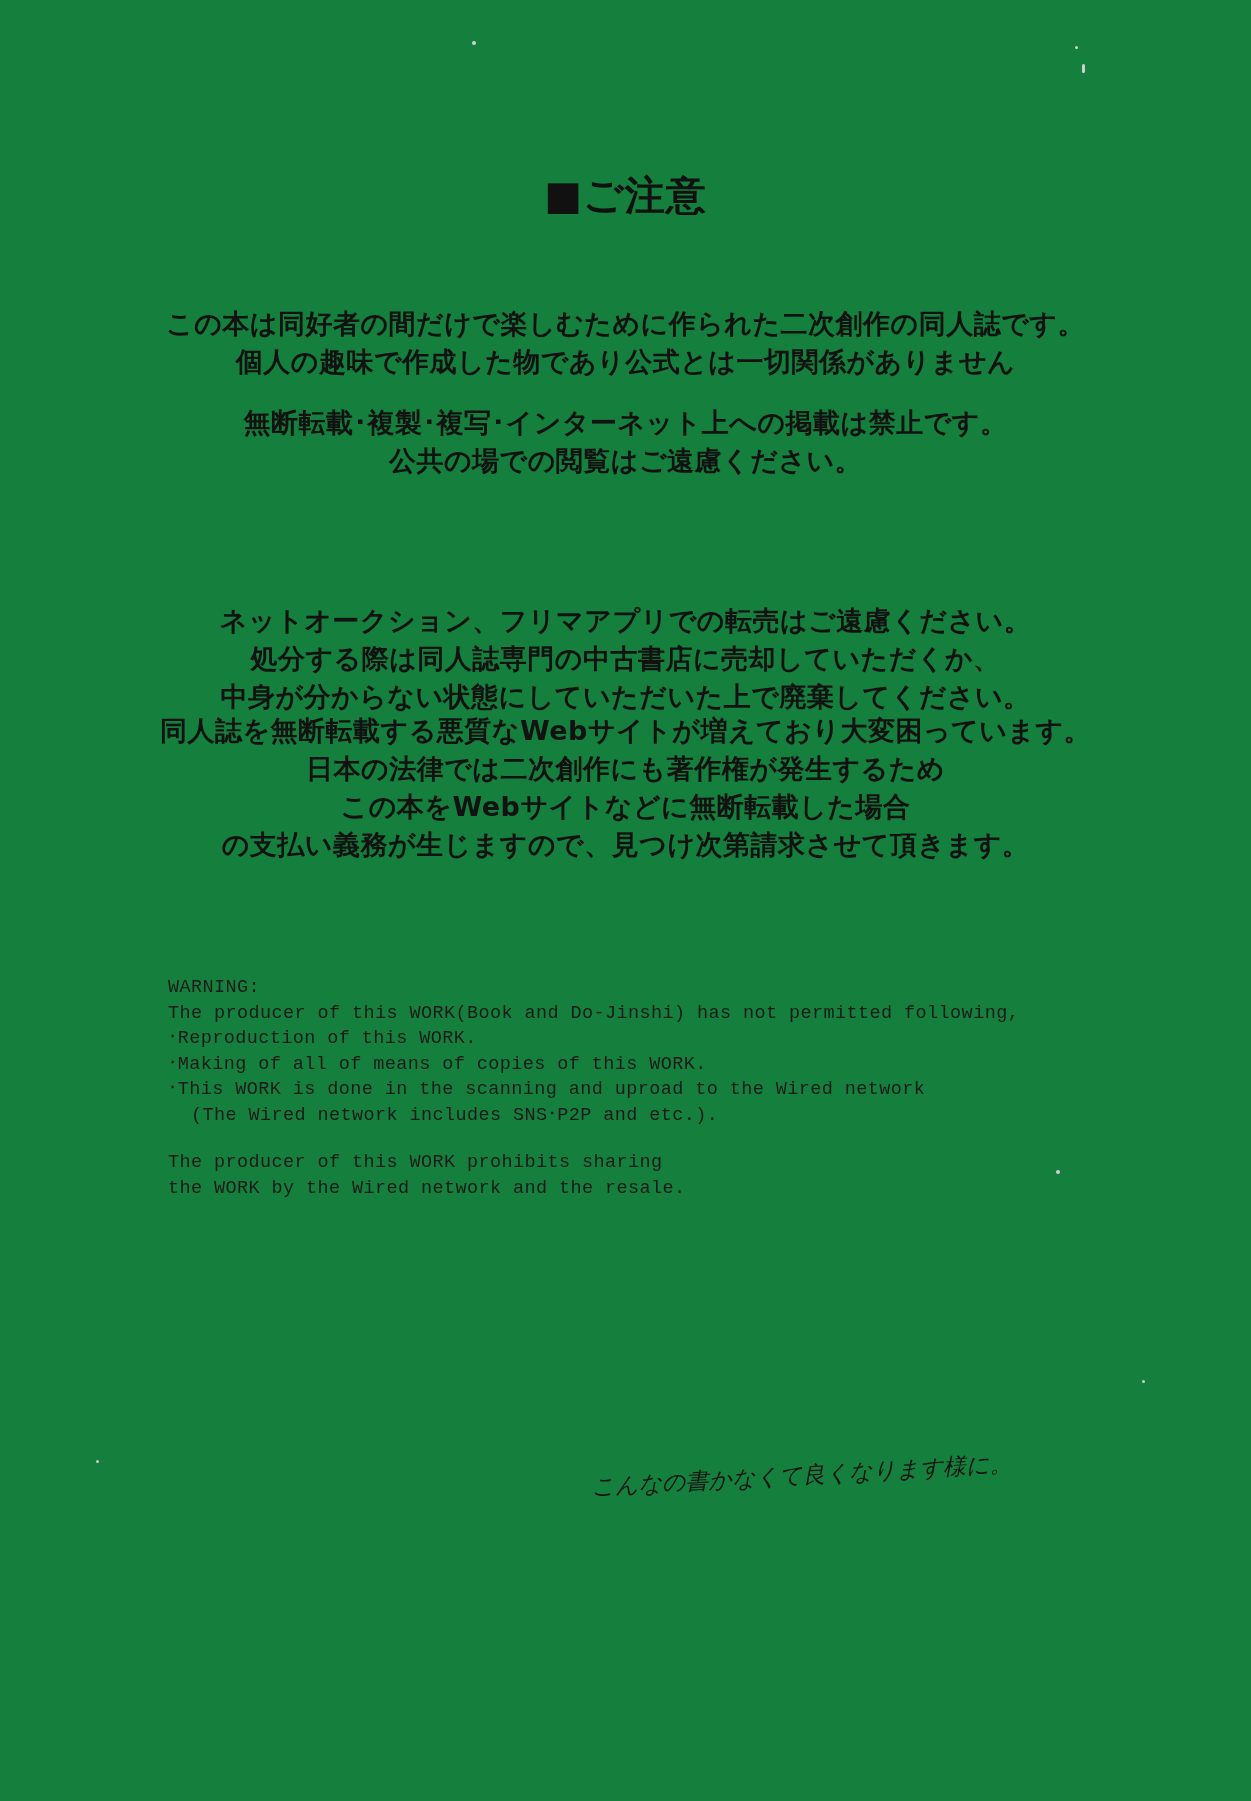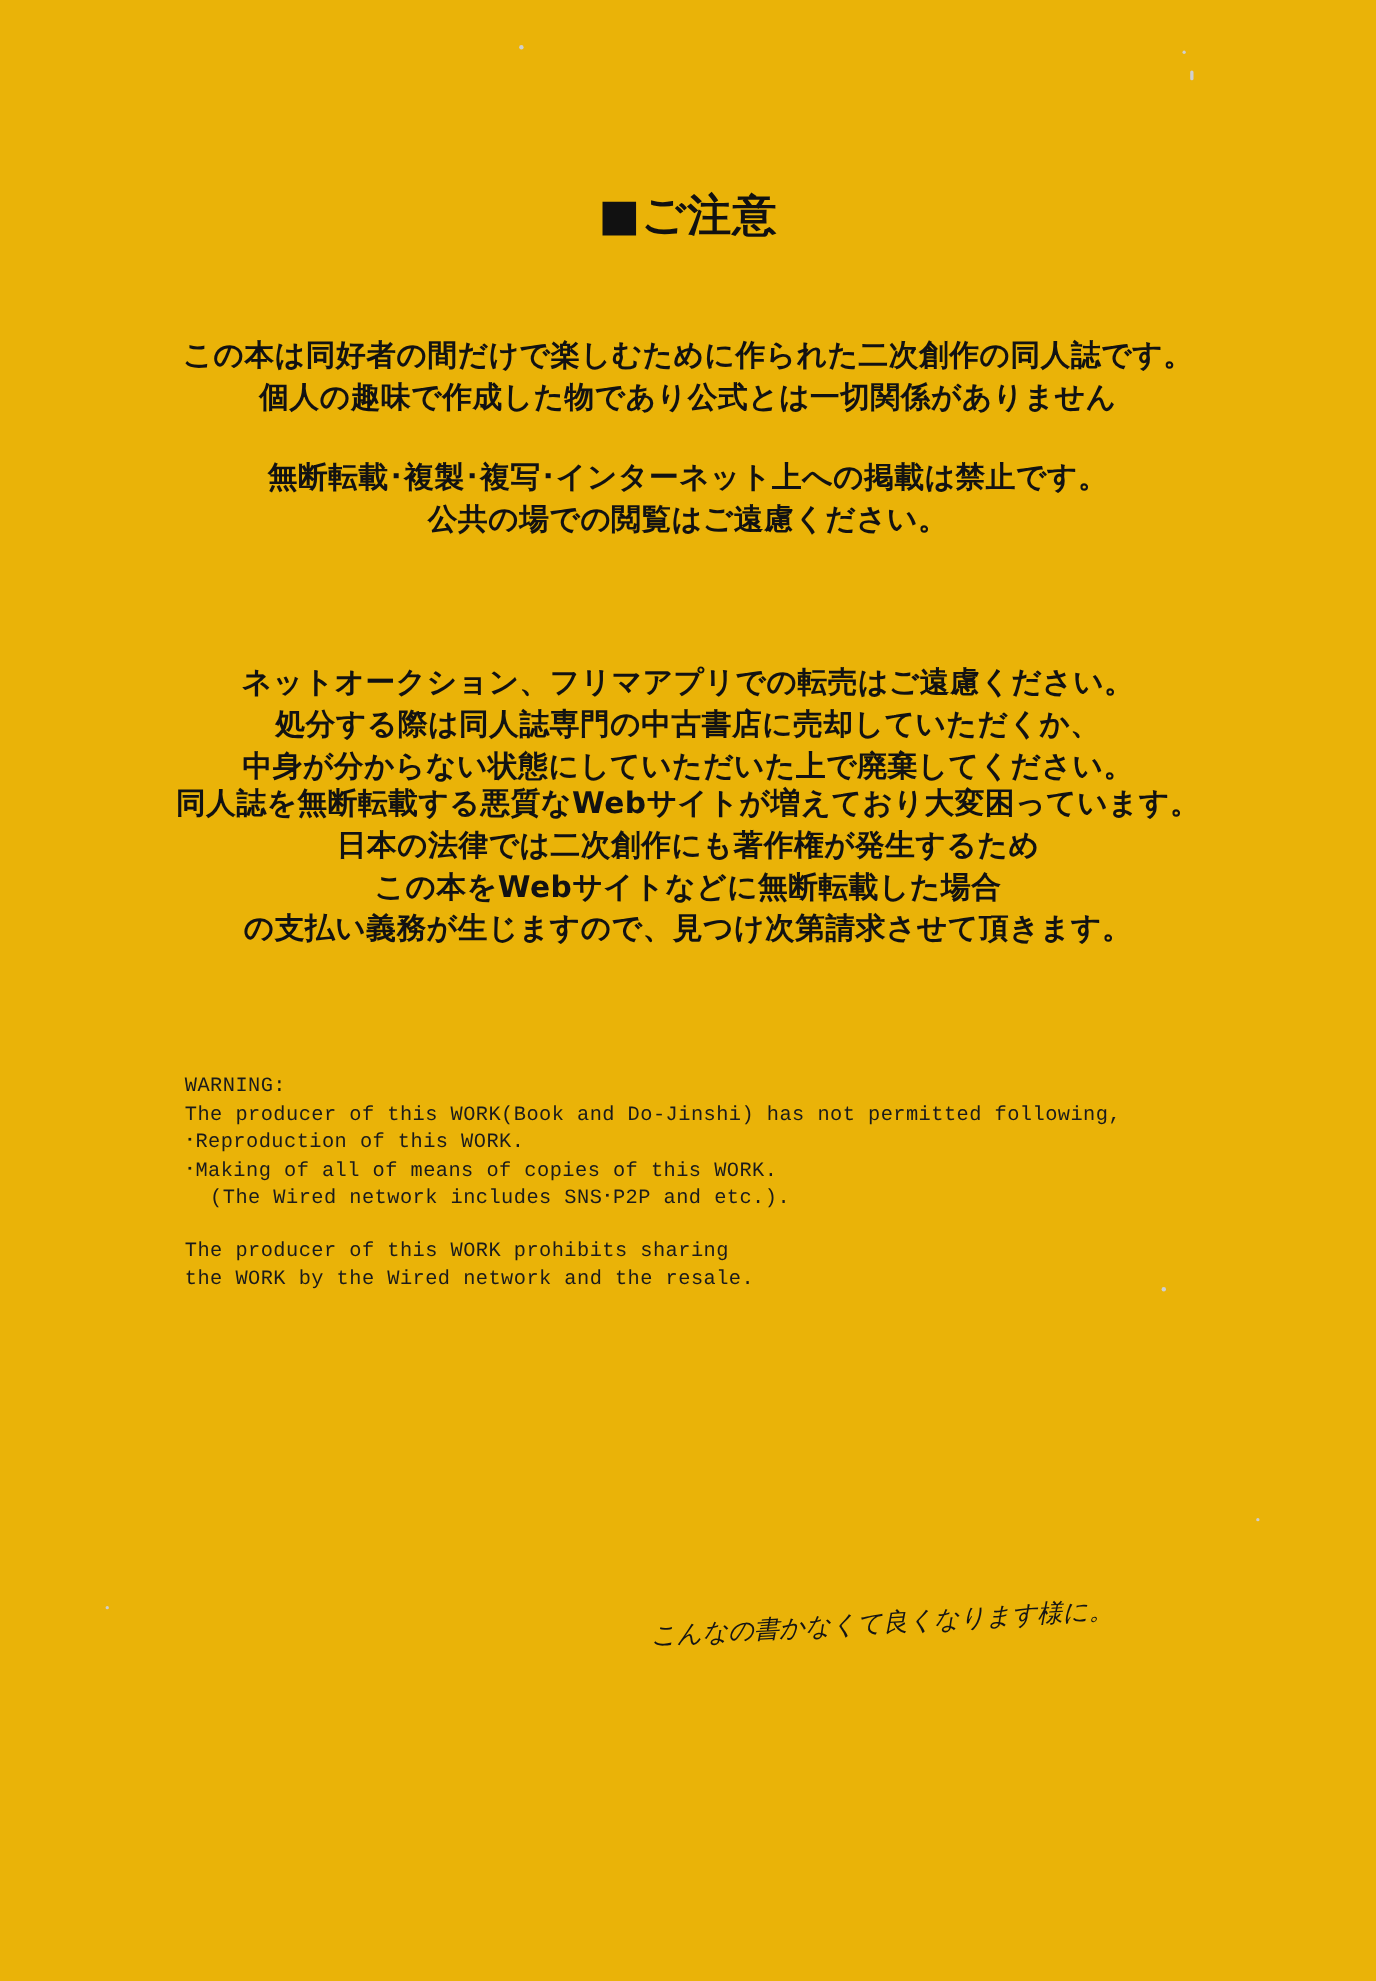--- a/index.html
+++ b/index.html
@@ -15,21 +15,21 @@
     color: #1a1a1a;
     overflow: hidden;
   }
 
   .page {
     position: absolute;
     left: 0;
     top: 0;
     width: 1251px;
     height: 1801px;
-    background: #eab308;
+    background: #15803d;
   }
 
   
   .speck {
     position: absolute;
     background: #cfcfcf;
     border-radius: 50%;
   }
 
   .notice-title {
@@ -57,21 +57,21 @@
     line-height: 38px;
     letter-spacing: 0.5px;
   }
 
   .jp-block .line {
     display: block;
     white-space: nowrap;
   }
 
   #jp1 { top: 305px; }
-  #jp2 { top: 416px; }
+  #jp2 { top: 404px; }
   #jp3 { top: 562px; margin-top: 40px; }
   #jp4 { top: 712px; }
 
   .warning {
     position: absolute;
     left: 168px;
     top: 975px;
     width: 900px;
     font-family: Liberation Mono, monospace;
     font-size: 18.5px;
@@ -129,20 +129,21 @@
     <span class="line">日本の法律では二次創作にも著作権が発生するため</span>
     <span class="line">この本をWebサイトなどに無断転載した場合</span>
     <span class="line">の支払い義務が生じますので、見つけ次第請求させて頂きます。</span>
   </div>
 
   <div class="warning">
     <span class="wline">WARNING:</span>
     <span class="wline">The producer of this WORK(Book and Do-Jinshi) has not permitted following,</span>
     <span class="wline">･Reproduction of this WORK.</span>
     <span class="wline">･Making of all of means of copies of this WORK.</span>
+    <span class="wline">･This WORK is done in the scanning and uproad to the Wired network</span>
     <span class="wline">  (The Wired network includes SNS･P2P and etc.).</span>
     <span class="spacer"></span>
     <span class="wline">The producer of this WORK prohibits sharing</span>
     <span class="wline">the WORK by the Wired network and the resale.</span>
   </div>
 
   <div class="handwriting">こんなの書かなくて良くなります様に。</div>
 
 </div>
 

